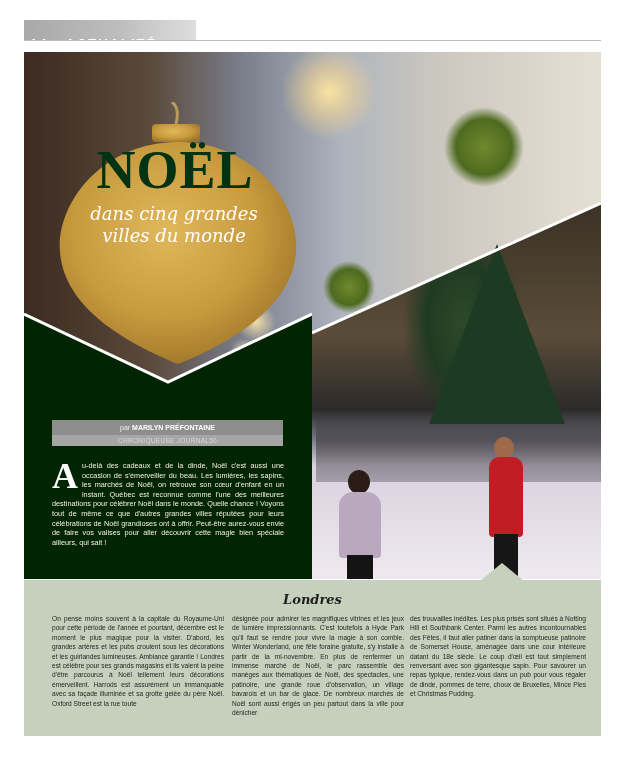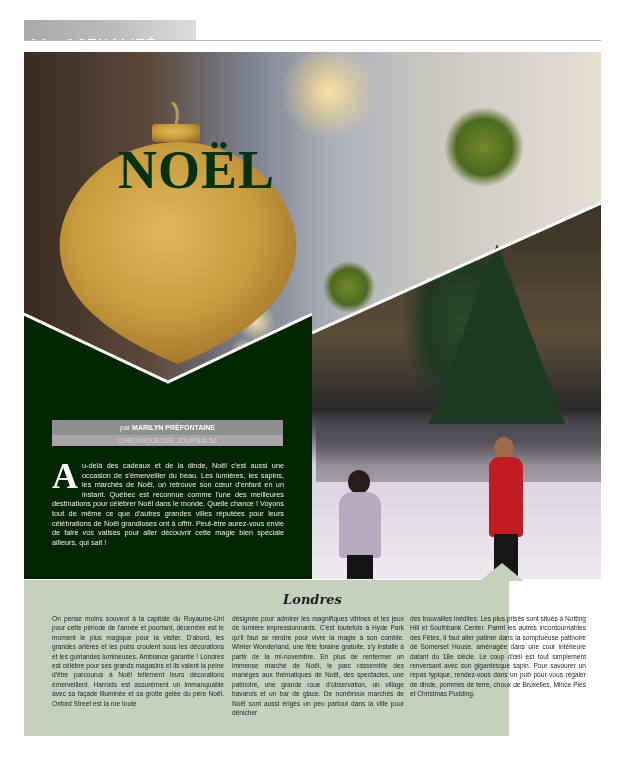--- a/index.html
+++ b/index.html
@@ -29,32 +29,32 @@
   .skater-head1{position:absolute;left:470px;top:385px;width:20px;height:22px;border-radius:50%;background:#a06a4a;}
   .skater-head2{position:absolute;left:324px;top:418px;width:22px;height:24px;border-radius:50%;background:#2b1c18;}
   .crowd{position:absolute;left:292px;top:360px;width:285px;height:70px;background:linear-gradient(180deg,rgba(40,35,35,.0),rgba(50,45,50,.55) 40%,rgba(60,55,65,.35));}
   .tree{position:absolute;left:405px;top:192px;width:0;height:0;border-left:68px solid transparent;border-right:68px solid transparent;border-bottom:180px solid #1d3b23;}
   .white-diag{position:absolute;left:288px;top:150px;width:289px;height:140px;}
   .green-panel{position:absolute;left:0;top:262px;width:288px;height:265px;background:#002500;
      clip-path:polygon(0 0,144px 68px,288px 0,288px 265px,0 265px);}
   .white-v{position:absolute;left:0;top:258px;width:288px;height:76px;}
 
   .ornament{position:absolute;left:30px;top:50px;width:248px;height:262px;}
-  .title-noel{position:absolute;left:75px;top:143px;width:200px;text-align:right;font-family:"Liberation Serif",serif;font-weight:bold;font-size:54px;color:#003313;letter-spacing:1px;line-height:1;}
+  .title-noel{position:absolute;left:75px;top:143px;width:200px;text-align:center;font-family:"Liberation Serif",serif;font-weight:bold;font-size:54px;color:#003313;letter-spacing:1px;line-height:1;}
   .title-sub{position:absolute;left:60px;top:203px;width:228px;text-align:center;font-family:"DejaVu Serif",serif;font-style:italic;font-size:18px;line-height:22px;color:#ffffff;}
 
   .byline-box{position:absolute;left:52px;top:420px;width:231px;height:26px;}
   .byline-top{height:15px;background:#8e8e8e;color:#f0f0f0;font-size:7px;text-align:center;line-height:15px;}
   .byline-top b{font-weight:bold;color:#ffffff;}
   .byline-bottom{height:11px;background:#a6a6a6;color:#d8d8d8;font-size:6.5px;text-align:center;line-height:11px;letter-spacing:.3px;}
 
   .intro{position:absolute;left:52px;top:461px;width:232px;color:#f4f1de;font-size:7.3px;line-height:9.6px;text-align:justify;}
   .dropcap{float:left;font-family:"Liberation Serif",serif;font-weight:bold;font-size:36px;line-height:28px;color:#ffffff;margin:1px 4px 0 0;}
 
-  .londres-box{position:absolute;left:24px;top:580px;width:485px;height:156px;background:#c5d1bd;}
+  .londres-box{position:absolute;left:24px;top:580px;width:577px;height:156px;background:#c5d1bd;}
   .notch{position:absolute;left:480px;top:563px;width:0;height:0;border-left:22px solid transparent;border-right:22px solid transparent;border-bottom:18px solid #c5d1bd;}
   .londres-title{position:absolute;left:0;top:12px;width:577px;text-align:center;font-family:"DejaVu Serif",serif;font-style:italic;font-weight:bold;font-size:13px;color:#1e1e1e;}
   .col{position:absolute;top:34px;width:172px;font-size:6.6px;line-height:9.4px;color:#1f1f1f;text-align:justify;}
   .col1{left:28px;}
   .col2{left:208px;}
   .col3{left:386px;width:176px;}
 </style>
 </head>
 <body>
 
@@ -95,20 +95,22 @@
       </radialGradient>
     </defs>
     <path d="M118 0 q8 6 4 22" stroke="#b89a5a" stroke-width="3" fill="none"></path>
     <rect x="98" y="22" width="48" height="18" rx="4" fill="url(#gold)"></rect>
     <path d="M124 40 C 50 40 2 100 6 150 C 10 205 70 240 124 262 C 178 240 238 205 242 150 C 246 100 198 40 124 40 Z" fill="url(#gold)"></path>
   </svg>
 </div>
 
 <div class="title-noel">NOËL</div>
 <div class="title-sub">
+  <div>dans cinq grandes</div>
+  <div>villes du monde</div>
 </div>
 
 <div class="byline-box">
   <div class="byline-top">
     <span>par</span>
     <b>MARILYN PRÉFONTAINE</b>
   </div>
   <div class="byline-bottom">CHRONIQUEUSE JOURNAL50</div>
 </div>
 

